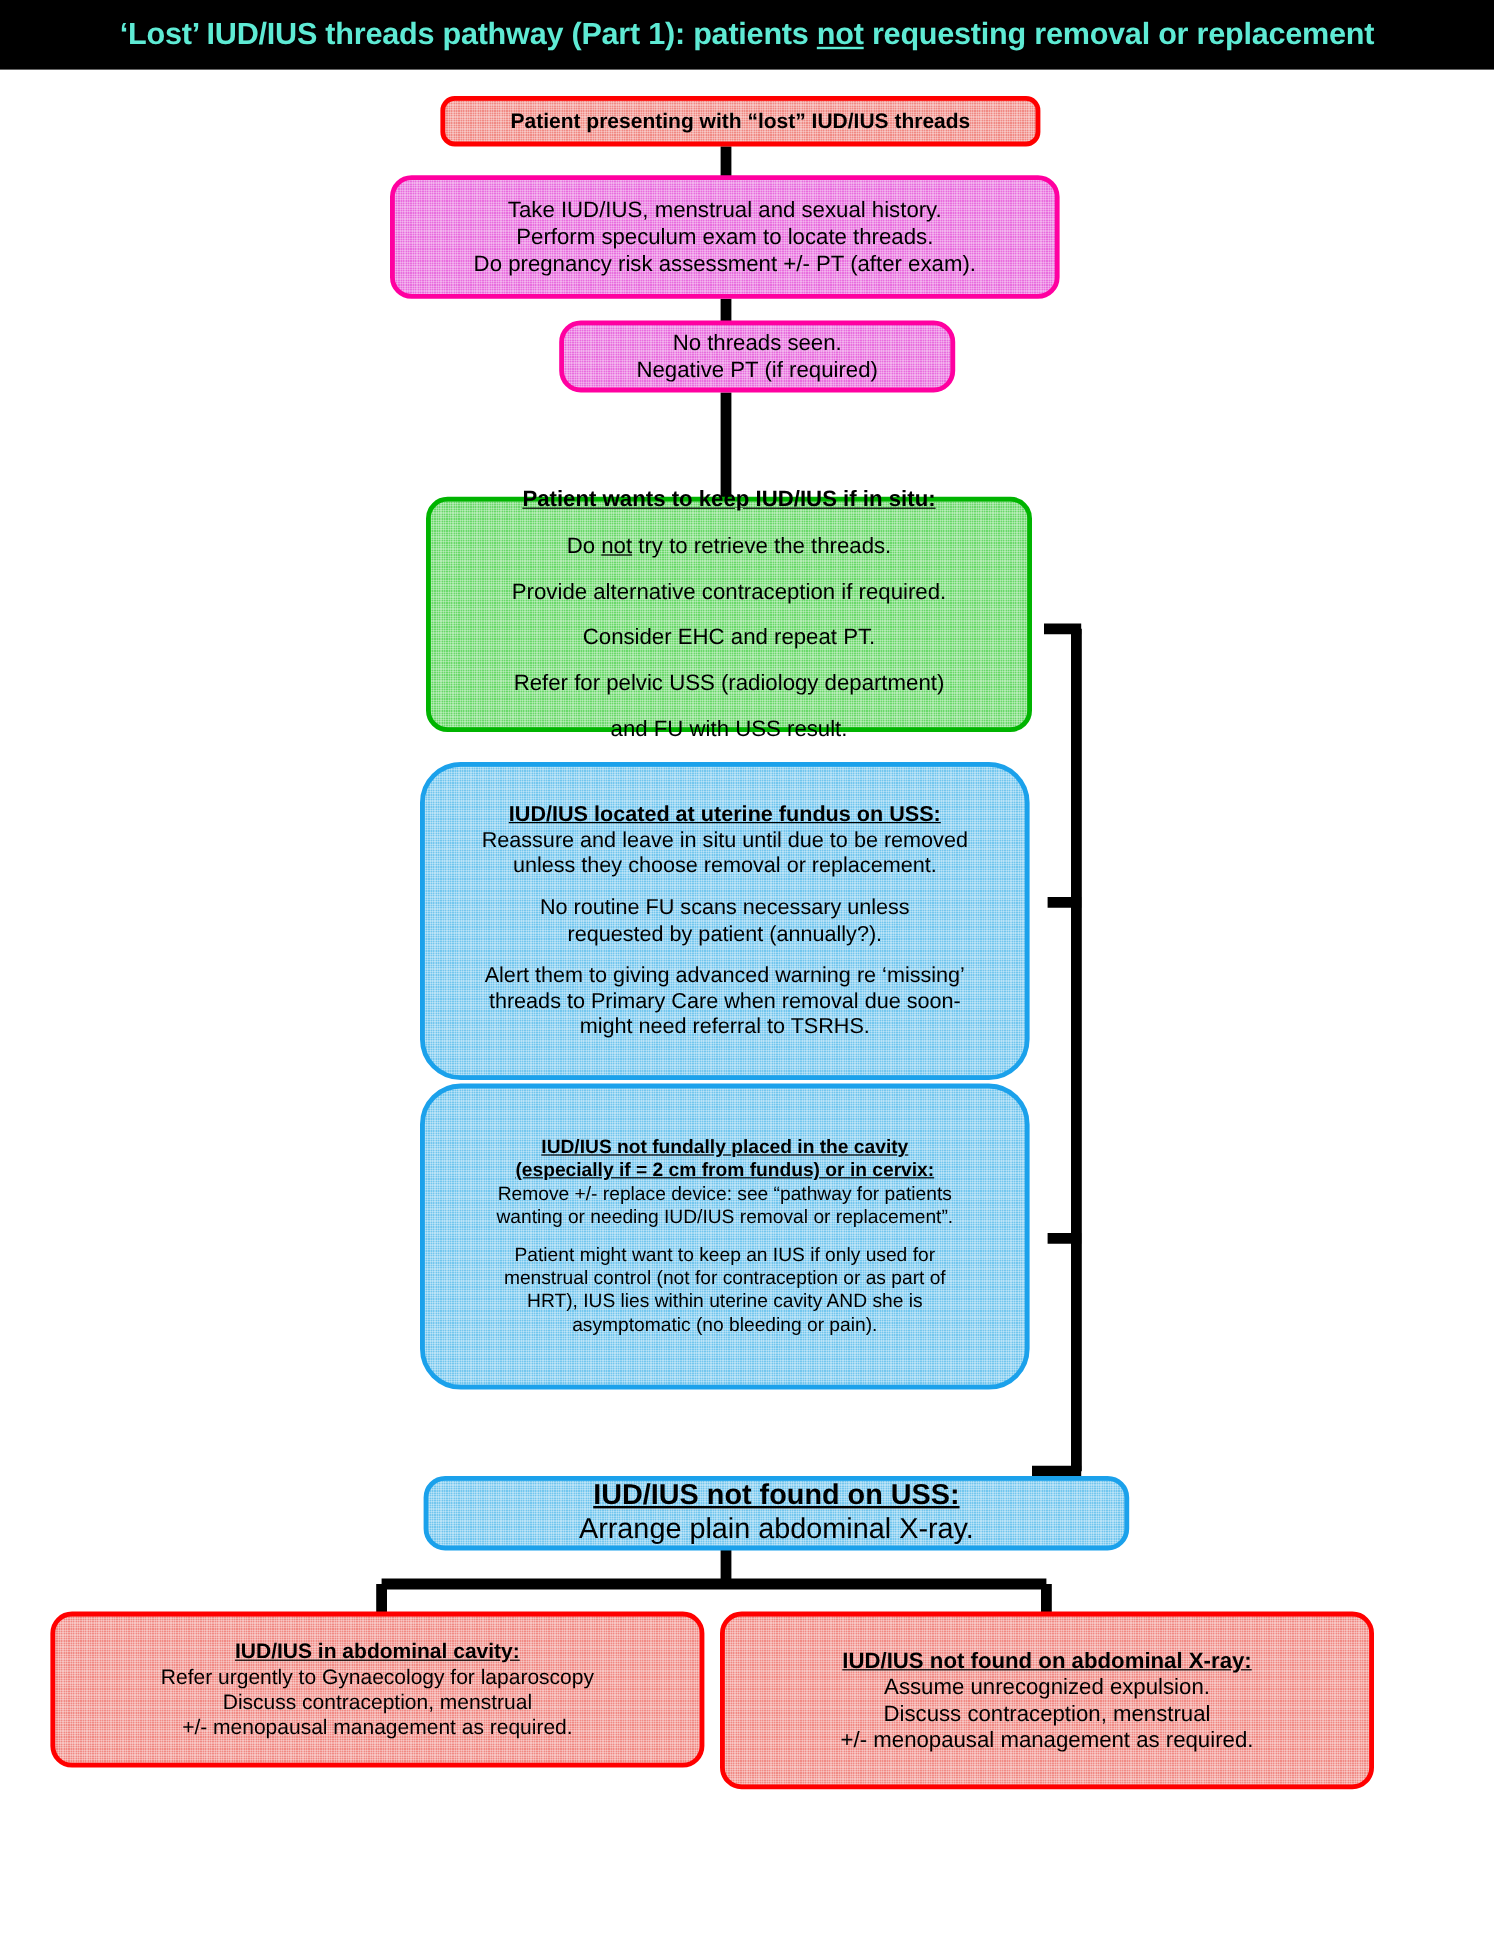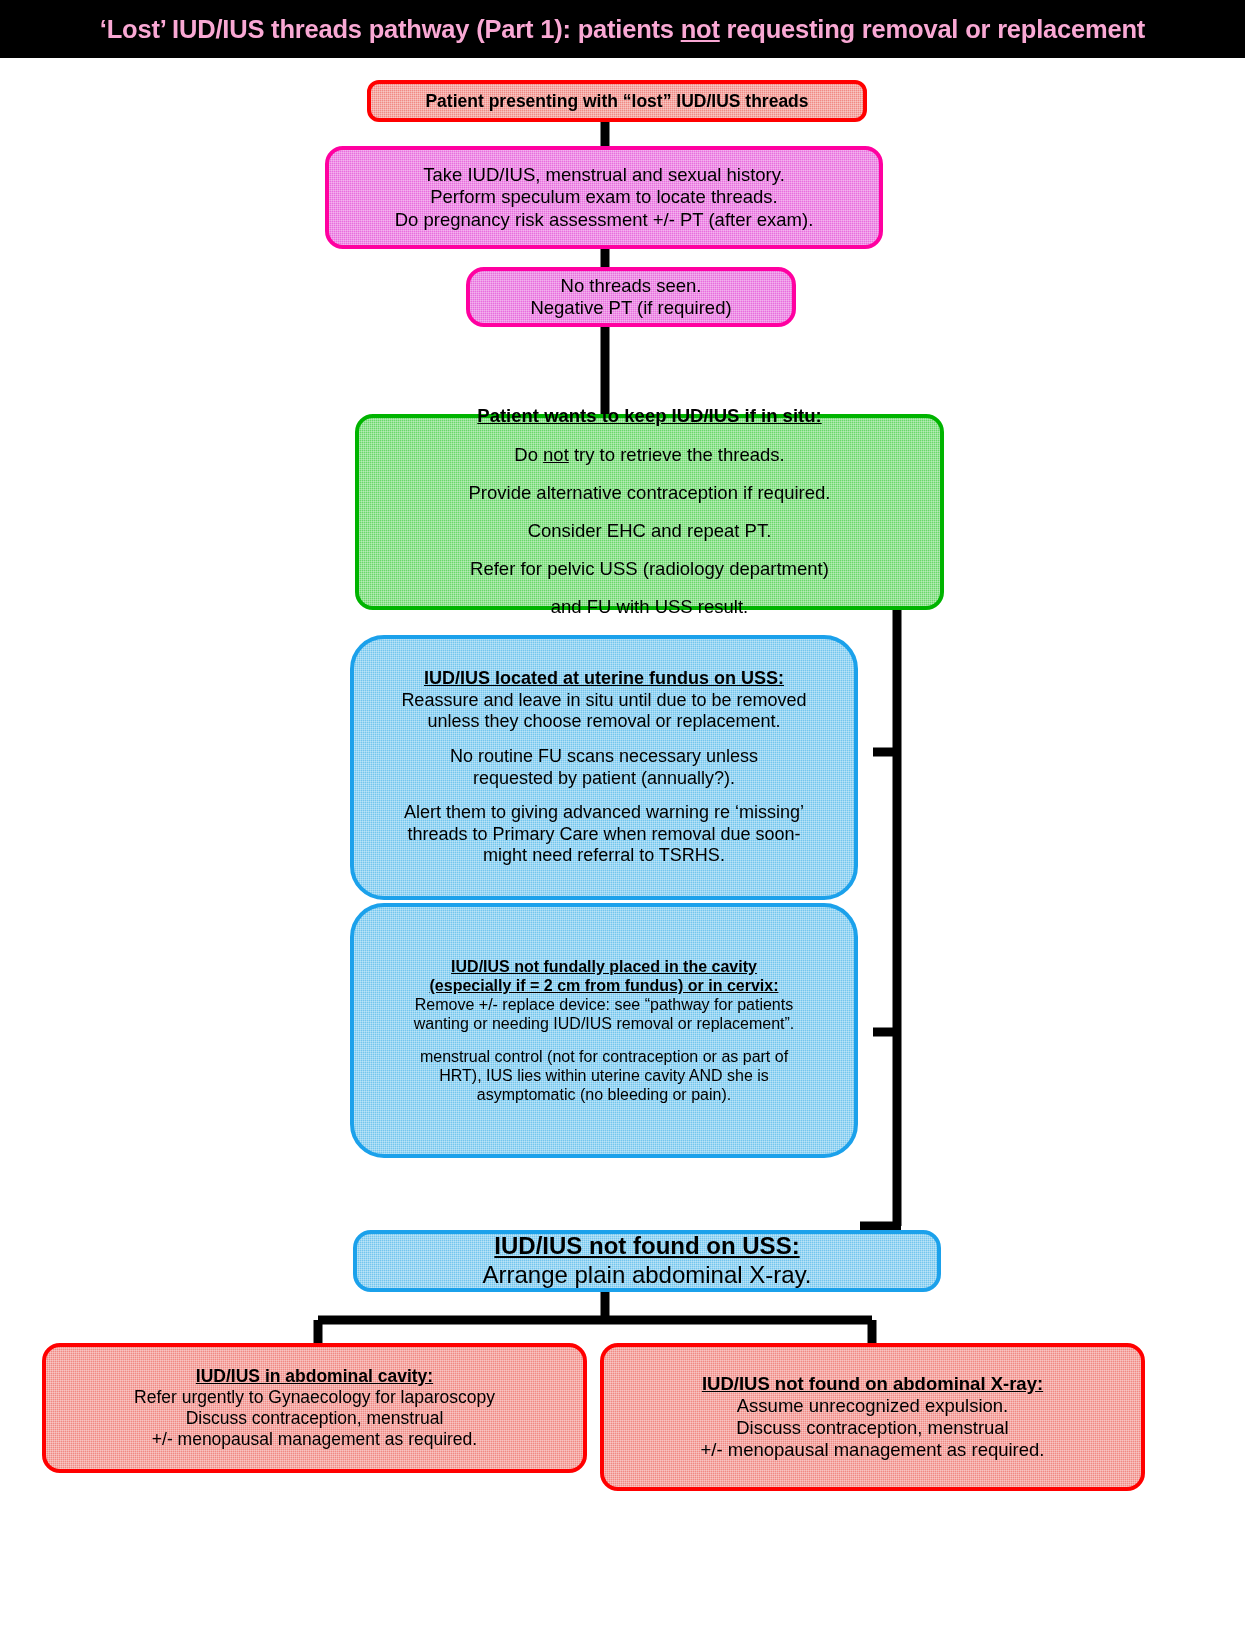--- a/index.html
+++ b/index.html
@@ -15,21 +15,21 @@
     overflow: hidden;
   }
 
   
   #title-banner {
     position: absolute;
     left: 0; top: 0;
     width: 1245px;
     height: 58px;
     background: #000000;
-    color: #f9a8d4;
+    color: #5eead4;
     display: flex;
     align-items: center;
     justify-content: center;
   }
   #title-banner .title-text {
     font-size: 25.5px;
     font-weight: bold;
     letter-spacing: -0.2px;
     white-space: nowrap;
   }
@@ -97,21 +97,21 @@
     border-color: #1ba1eb;
     border-width: 4px;
   }
 
   
   #node-presenting { left: 355px;  top: 80px;   width: 500px; height: 42px;  font-size: 17.5px; border-radius: 12px; margin-left: 12px; }
   #node-presenting .hd { text-decoration: none; }
 
   #node-history    { left: 325px;  top: 146px;  width: 558px; height: 103px; font-size: 18.5px; }
   #node-nothreads  { left: 440px;  top: 267px;  width: 330px; height: 60px;  font-size: 18.5px; margin-left: 26px; }
-  #node-keep       { left: 355px;  top: 414px;  width: 589px; height: 196px; font-size: 18.5px; gap: 16px; }
+  #node-keep       { left: 355px;  top: 414px;  width: 505px; height: 196px; font-size: 18.5px; gap: 16px; }
   #node-fundus     { left: 350px;  top: 635px;  width: 508px; height: 265px; font-size: 18px;  border-radius: 34px; align-items: flex-end; }
   #node-notfundal  { left: 350px;  top: 903px;  width: 508px; height: 255px; font-size: 16px;  border-radius: 34px; }
   #node-notfound   { left: 353px;  top: 1192px; width: 588px; height: 62px;  font-size: 24px;  border-radius: 18px; margin-top: 38px; }
   #node-abdominal  { left: 42px;   top: 1343px; width: 545px; height: 130px; font-size: 17.5px; }
   #node-notxray    { left: 600px;  top: 1343px; width: 545px; height: 148px; font-size: 18.5px; }
 </style>
 </head>
 <body>
 
 <div id="title-banner">
@@ -180,20 +180,21 @@
   <span class="ln">threads to Primary Care when removal due soon-</span>
   <span class="ln">might need referral to TSRHS.</span>
 </div>
 
 <div class="node n-blue" id="node-notfundal">
   <span class="ln hd">IUD/IUS not fundally placed in the cavity</span>
   <span class="ln hd">(especially if = 2 cm from fundus) or in cervix:</span>
   <span class="ln">Remove +/- replace device: see “pathway for patients</span>
   <span class="ln">wanting or needing IUD/IUS removal or replacement”.</span>
   <span class="gap"></span>
+  <span class="ln">Patient might want to keep an IUS if only used for</span>
   <span class="ln">menstrual control (not for contraception or as part of</span>
   <span class="ln">HRT), IUS lies within uterine cavity AND she is</span>
   <span class="ln">asymptomatic (no bleeding or pain).</span>
 </div>
 
 <div class="node n-blue" id="node-notfound">
   <span class="ln hd">IUD/IUS not found on USS:</span>
   <span class="ln">Arrange plain abdominal X-ray.</span>
 </div>
 

